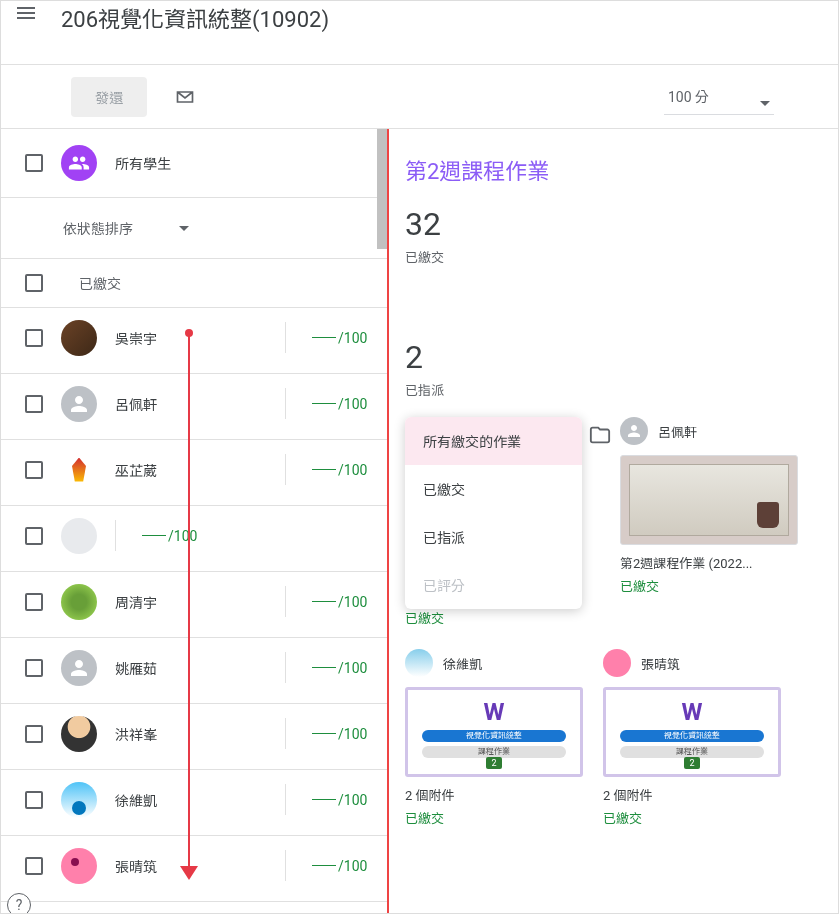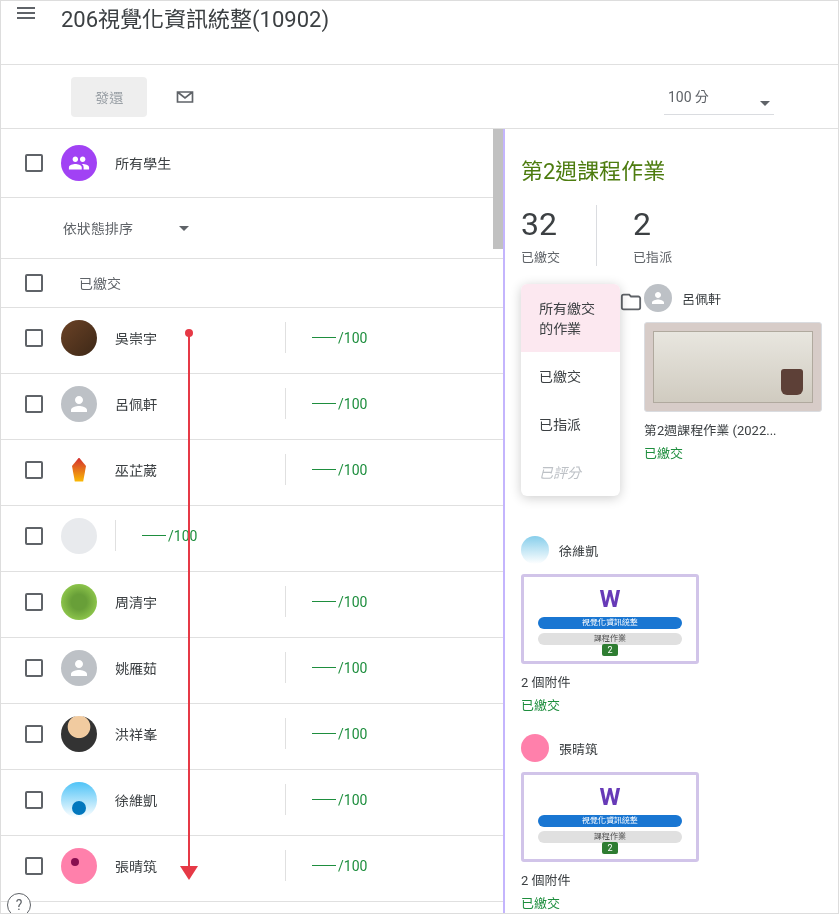--- a/index.html
+++ b/index.html
@@ -14,21 +14,21 @@
 
 .action-bar { height: 64px; display: flex; align-items: center; padding: 0 24px 0 70px; border-bottom: 1px solid #e0e0e0; gap: 20px; }
 .return-btn { background: #eeeeee; color: #9aa0a6; border: none; padding: 10px 24px; border-radius: 4px; font-size: 14px; }
 .mail-icon { width: 36px; height: 36px; border-radius: 50%; display: flex; align-items: center; justify-content: center; cursor: pointer; }
 .mail-icon svg { width: 20px; height: 20px; }
 .spacer { flex: 1; }
 .points-select { display: flex; align-items: flex-end; gap: 40px; color: #5f6368; font-size: 14px; border-bottom: 1px solid #dadce0; padding: 8px 4px; cursor: pointer; min-width: 110px; justify-content: space-between; }
 
 
 .main { display: flex; height: calc(914px - 128px); }
-.left-panel { width: 504px; border-right: 2px solid #c4b5fd; position: relative; overflow: hidden; }
+.left-panel { width: 388px; border-right: 2px solid #ef4444; position: relative; overflow: hidden; }
 .scrollbar-hint { position: absolute; right: 0; top: 0; width: 10px; height: 120px; background: #c1c1c1; border-radius: 0; }
 .right-panel { flex: 1; padding: 24px 16px; overflow: auto; }
 
 
 .all-students-row { display: flex; align-items: center; padding: 16px 24px; gap: 18px; border-bottom: 1px solid #e0e0e0; }
 .checkbox { width: 18px; height: 18px; border: 2px solid #5f6368; border-radius: 2px; background: #fff; cursor: pointer; flex-shrink: 0; }
 .people-icon { width: 36px; height: 36px; border-radius: 50%; background: #a142f4; display: flex; align-items: center; justify-content: center; }
 .people-icon svg { fill: #fff; width: 22px; height: 22px; }
 .all-students-label { color: #3c4043; font-size: 14px; }
 
@@ -59,32 +59,32 @@
 .score-cell { flex: 1; border-left: 1px solid #e0e0e0; height: 100%; display: flex; align-items: center; padding-left: 26px; color: #1e8e3e; font-size: 14px; }
 .score-blank { border-bottom: 1.5px solid #1e8e3e; display: inline-block; width: 24px; margin-right: 2px; height: 1px; vertical-align: middle; }
 
 
 .red-arrow { position: absolute; left: 186px; top: 203px; width: 4px; height: 548px; pointer-events: none; z-index: 3; }
 .red-arrow .shaft { position: absolute; left: 1px; top: 0; width: 2px; height: 536px; background: #e63946; }
 .red-arrow .head { position: absolute; left: -7px; bottom: 0; width: 0; height: 0; border-left: 9px solid transparent; border-right: 9px solid transparent; border-top: 14px solid #e63946; }
 .red-arrow .tail { position: absolute; left: -2px; top: -3px; width: 8px; height: 8px; border-radius: 50%; background: #e63946; }
 
 
-.assign-title { font-size: 22px; color: #4d7c0f; margin-bottom: 20px; }
-.stats-row { display: flex; gap: 36px; margin-bottom: 18px; }
+.assign-title { font-size: 22px; color: #8b5cf6; margin-bottom: 20px; }
+.stats-row { display: flex; gap: 36px; margin-bottom: 18px; flex-direction: column; }
 .stat { }
 .stat-divider { width: 1px; background: #dadce0; }
 .stat-num { font-size: 32px; color: #3c4043; }
 .stat-label { font-size: 13px; color: #5f6368; margin-top: 4px; }
 
 .status-select-wrap { display: flex; align-items: flex-start; position: relative; }
 .status-dropdown { width: 177px; background: #fff; border-radius: 6px; box-shadow: 0 2px 12px rgba(0,0,0,0.2); overflow: hidden; position: relative; z-index: 5; }
 .status-dropdown .opt { padding: 14px 18px; font-size: 14px; color: #3c4043; cursor: pointer; }
 .status-dropdown .opt.selected { background: #fce8f0; }
-.status-dropdown .opt.disabled { color: #bdc1c6; cursor: default; font-style: italic; }
+.status-dropdown .opt.disabled { color: #bdc1c6; cursor: default; }
 .folder-icon { width: 36px; height: 36px; display: flex; align-items: center; justify-content: center; cursor: pointer; }
 .folder-icon svg { width: 22px; height: 22px; fill: #5f6368; }
 
 
 .sub-card-under { position: absolute; left: 0px; top: 61px; width: 180px; z-index: 1; }
 .sub-card-under .status-green { margin-top: 130px; }
 
 .submissions-grid { display: flex; flex-wrap: wrap; gap: 20px; margin-top: 40px; }
 .sub-card { width: 178px; }
 .sub-card .sub-head { display: flex; align-items: center; gap: 10px; margin-bottom: 10px; }

